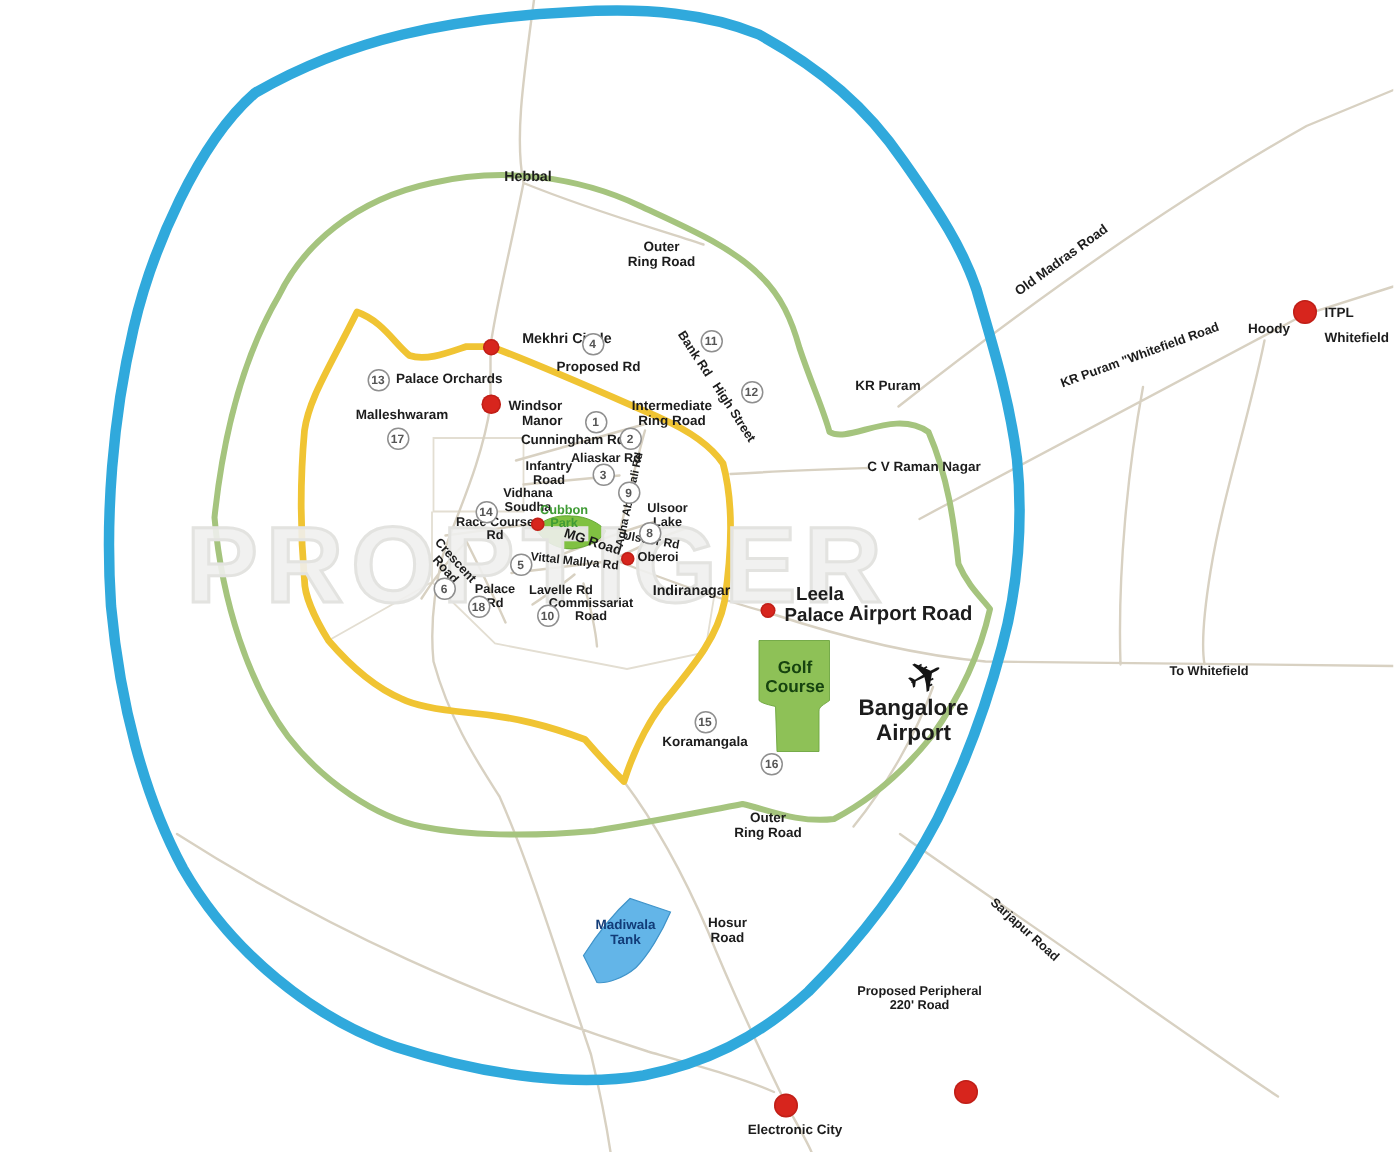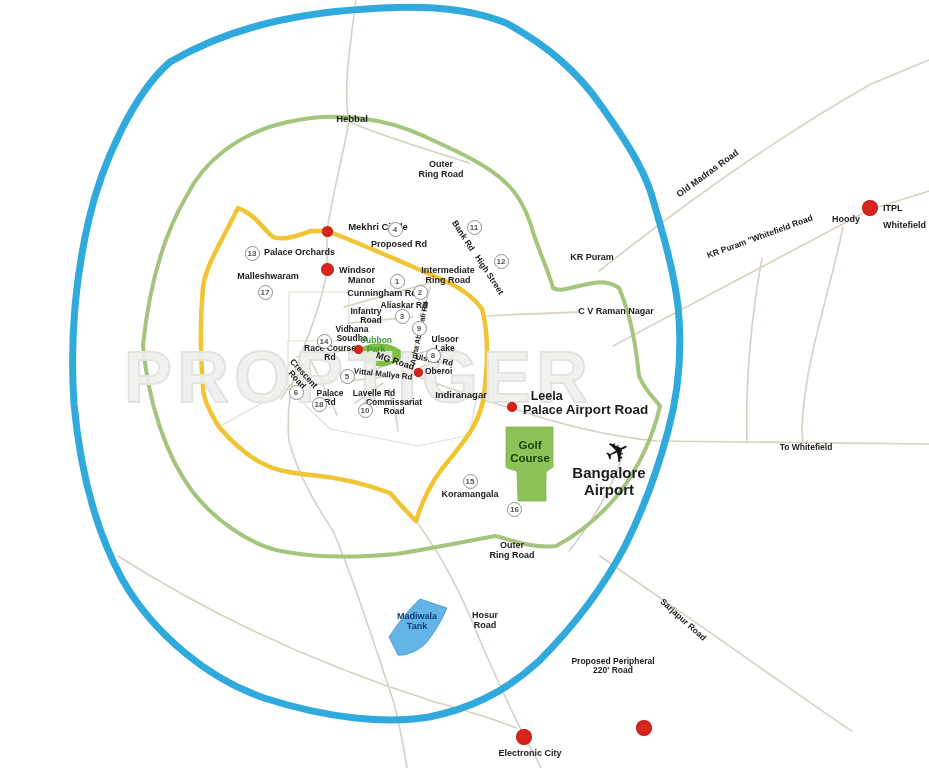--- a/index.html
+++ b/index.html
@@ -80,21 +80,21 @@
       <div class="map-label" style="left: 846px; top: 220px; font-size: 9px; transform: translate(-50%, -50%);">Hoody</div>
       <div class="map-label left" style="left: 883px; top: 209px; font-size: 9px; transform: translate(0px, -50%);">ITPL</div>
       <div class="map-label left" style="left: 883px; top: 226px; font-size: 9px; transform: translate(0px, -50%);">Whitefield</div>
       <div class="map-label" style="left: 596px; top: 312px; font-size: 9px; transform: translate(-50%, -50%); margin-left: 20px;">C V Raman Nagar</div>
       <div class="map-label left" style="left: 264px; top: 253px; font-size: 9px; transform: translate(0px, -50%);">Palace Orchards</div>
       <div class="map-label" style="left: 268px; top: 277px; font-size: 9px; transform: translate(-50%, -50%);">Malleshwaram</div>
       <div class="map-label left" style="left: 339px; top: 276px; font-size: 9px; transform: translate(0px, -50%);">Windsor
 Manor</div>
       <div class="map-label" style="left: 382px; top: 294px; font-size: 9px; transform: translate(-50%, -50%);">Cunningham Rd</div>
       <div class="map-label" style="left: 404px; top: 306px; font-size: 8.5px; transform: translate(-50%, -50%);">Aliaskar Rd</div>
-      <div class="map-label" style="left: 366px; top: 316px; font-size: 8.5px; transform: translate(-50%, -50%); text-align: right;">Infantry
+      <div class="map-label" style="left: 366px; top: 316px; font-size: 8.5px; transform: translate(-50%, -50%);">Infantry
 Road</div>
       <div class="map-label" style="left: 420px; top: 333px; font-size: 7.5px; transform: translate(-50%, -50%) rotate(-78deg);">Agha Abbasali Rd</div>
       <div class="map-label" style="left: 352px; top: 334px; font-size: 8.5px; transform: translate(-50%, -50%);">Vidhana
 Soudha</div>
       <div class="map-label" style="left: 376px; top: 345px; font-size: 8.5px; color: rgb(63, 155, 53); transform: translate(-50%, -50%);">Cubbon
 Park</div>
       <div class="map-label" style="left: 330px; top: 353px; font-size: 8.5px; transform: translate(-50%, -50%);">Race Course
 Rd</div>
       <div class="map-label" style="left: 395px; top: 362px; font-size: 9px; transform: translate(-50%, -50%) rotate(18deg);">MG Road</div>
       <div class="map-label" style="left: 383px; top: 375px; font-size: 8px; transform: translate(-50%, -50%) rotate(6deg);">Vittal Mallya Rd</div>

